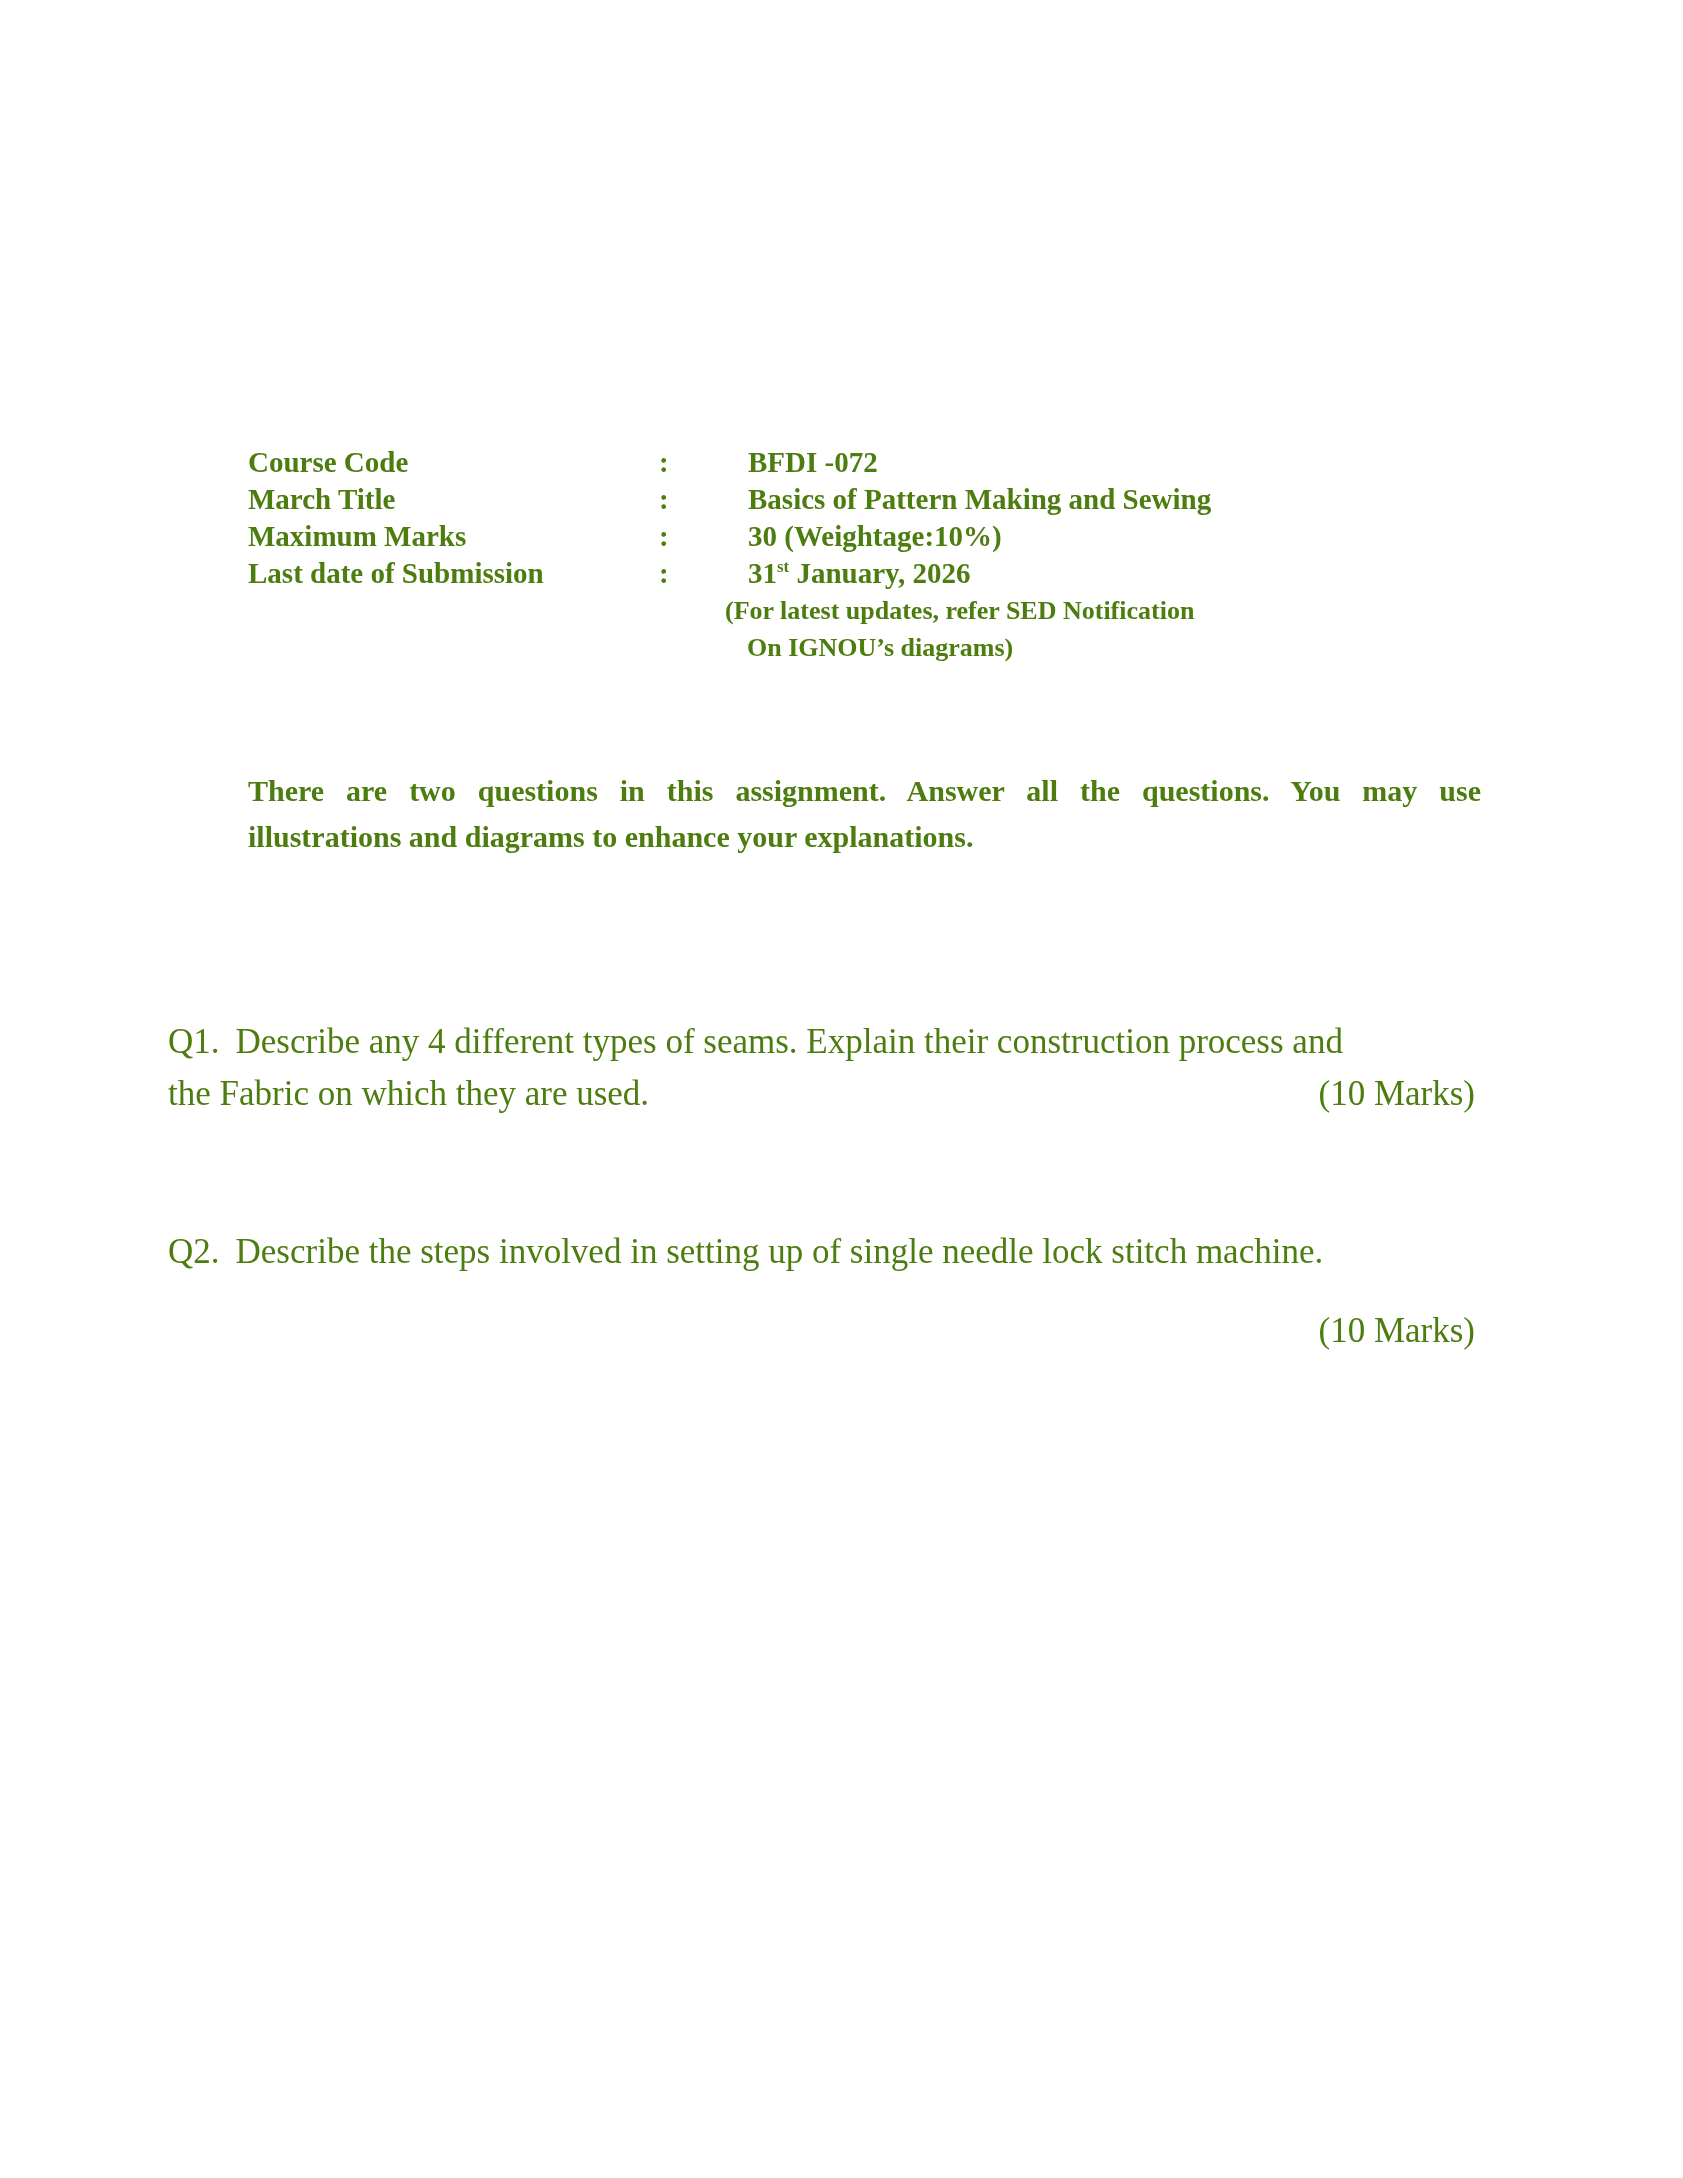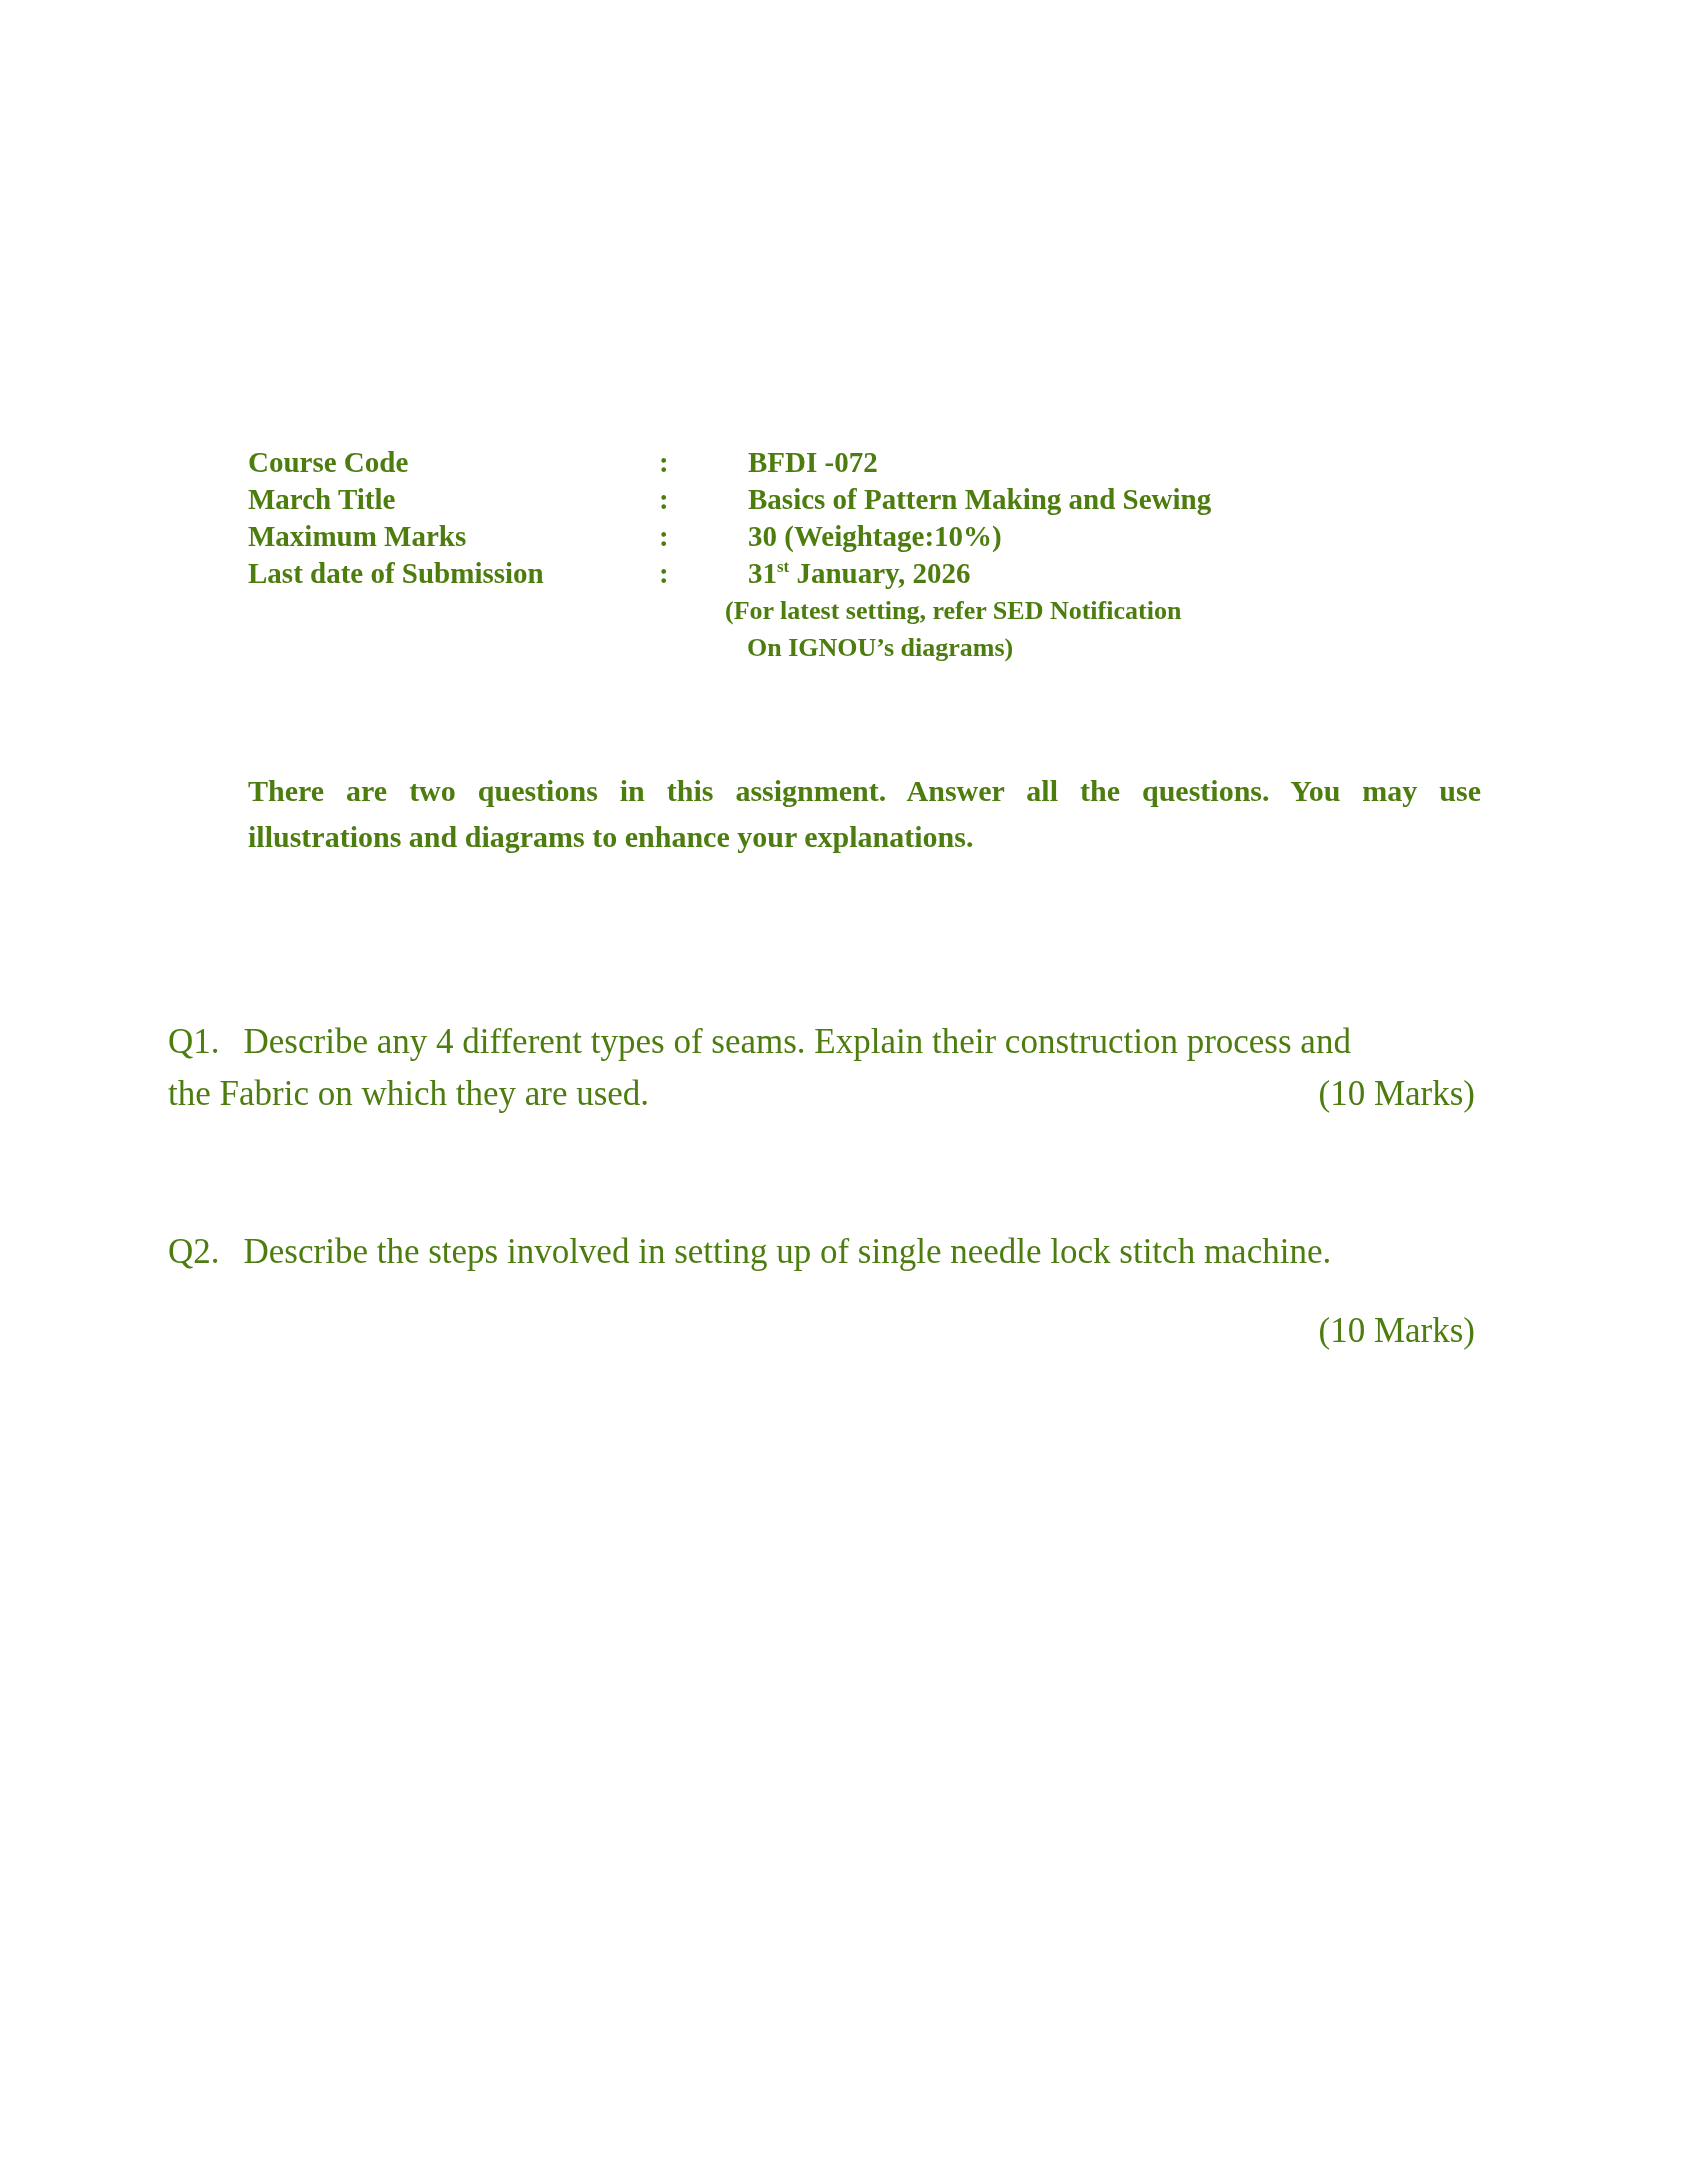--- a/index.html
+++ b/index.html
@@ -71,21 +71,21 @@
     position: absolute;
     left: 168px;
     width: 1307px;
     font-size: 35px;
     line-height: 52px;
     font-weight: normal;
   }
   #question-1 { top: 1016px; }
   #question-2 { top: 1226px; }
   .q-number { display: inline; }
-  .q-text   { display: inline; margin-left: 24px; }
+  .q-text   { display: inline; margin-left: 16px; }
   .q-line2 .marks { float: right; }
   .marks-line {
     text-align: right;
     margin-top: 27px;
   }
 </style>
 </head>
 <body>
 
 <div id="page">
@@ -104,21 +104,21 @@
     <div class="hrow">
       <span class="hlabel">Maximum Marks</span>
       <span class="colon">:</span>
       <span class="hvalue">30 (Weightage:10%)</span>
     </div>
     <div class="hrow">
       <span class="hlabel">Last date of Submission</span>
       <span class="colon">:</span>
       <span class="hvalue"><span>31</span><sup>st</sup><span> January, 2026</span></span>
     </div>
-    <div class="note-line1">(For latest setting, refer SED Notification</div>
+    <div class="note-line1">(For latest updates, refer SED Notification</div>
     <div class="note-line2">On IGNOU’s diagrams)</div>
   </div>
 
   <div id="instructions">
     <div class="just-line">There are two questions in this assignment. Answer all the questions. You may use</div>
     <div>illustrations and diagrams to enhance your explanations.</div>
   </div>
 
   <div id="question-1" class="question">
     <div class="q-line1">

